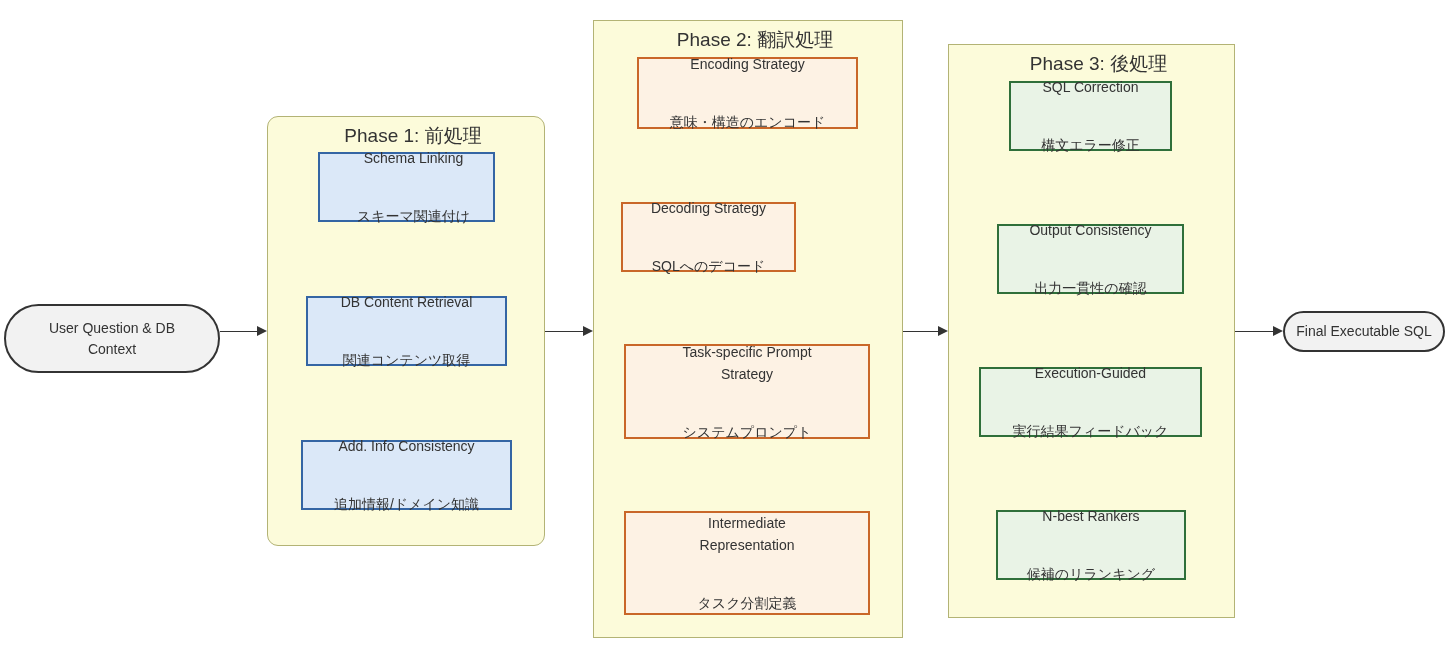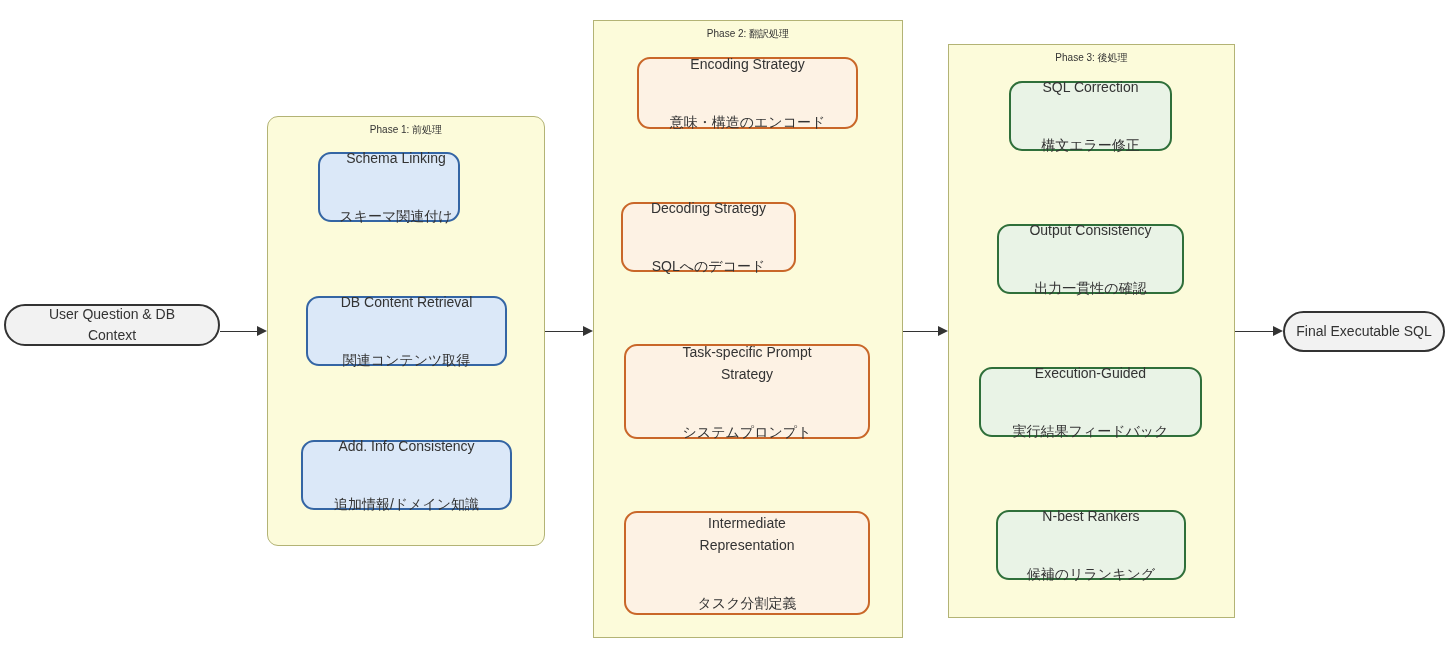--- a/index.html
+++ b/index.html
@@ -17,40 +17,39 @@
   }
   
   .phase {
     position: absolute;
     background: var(--container-fill);
     border: 1px solid var(--container-border);
   }
   .phase-title {
     position: absolute;
     top: 6px;
-    left: 0;
+    left: 7px;
     width: 100%;
     text-align: center;
-    font-size: 10px;
+    font-size: 19px;
     color: #333;
     white-space: nowrap;
   }
   
   .node {
     position: absolute;
     border-width: 2px;
     border-style: solid;
     display: flex;
     flex-direction: column;
     align-items: center;
     justify-content: center;
     text-align: center;
     font-size: 14px;
     line-height: 22px;
-    border-radius: 13px;
   }
   .node.blue   { background: var(--preprocess-fill);  border-color: var(--preprocess-border); }
   .node.orange { background: var(--translate-fill);   border-color: var(--translate-border); }
   .node.green  { background: var(--postprocess-fill); border-color: var(--postprocess-border); }
   .node .en { color: #333; }
   .node .ja { color: #333; margin-top: 36px; }
   .node .en.wrap-task { max-width: 168px; }
   .node .en.wrap-ir   { max-width: 150px; }
   
   .terminal {
@@ -84,34 +83,34 @@
     border-top: 5px solid transparent;
     border-bottom: 5px solid transparent;
     border-left: 10px solid var(--arrow);
   }
 </style>
 </head>
 <body>
 
 <div class="canvas">
 
-  <div class="terminal" style="left:4px; top:304px; width:216px; height:42px;">
+  <div class="terminal" style="left:4px; top:304px; width:216px; height:69px;">
     <span>User Question &amp; DB Context</span>
   </div>
 
   <div class="arrow" style="left:220px; top:325px; width:47px;">
     <span class="shaft"></span>
     <span class="head"></span>
   </div>
 
   <div class="phase" style="left:267px; top:116px; width:278px; height:430px;border-radius:11px;">
     <div class="phase-title">Phase 1: 前処理</div>
   </div>
 
-  <div class="node blue" style="left:318px; top:152px; width:142px; height:70px;padding-left:14px;">
+  <div class="node blue" style="left:318px; top:152px; width:177px; height:70px;padding-left:14px;">
     <div class="en">Schema Linking</div>
     <div class="ja">スキーマ関連付け</div>
   </div>
 
   <div class="node blue" style="left:306px; top:296px; width:201px; height:70px;">
     <div class="en">DB Content Retrieval</div>
     <div class="ja">関連コンテンツ取得</div>
   </div>
 
   <div class="node blue" style="left:301px; top:440px; width:211px; height:70px;">

